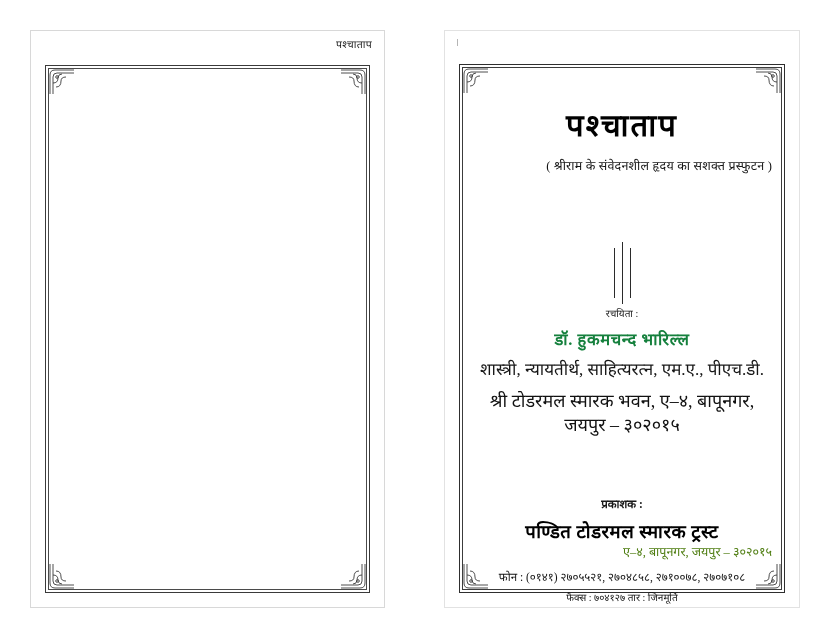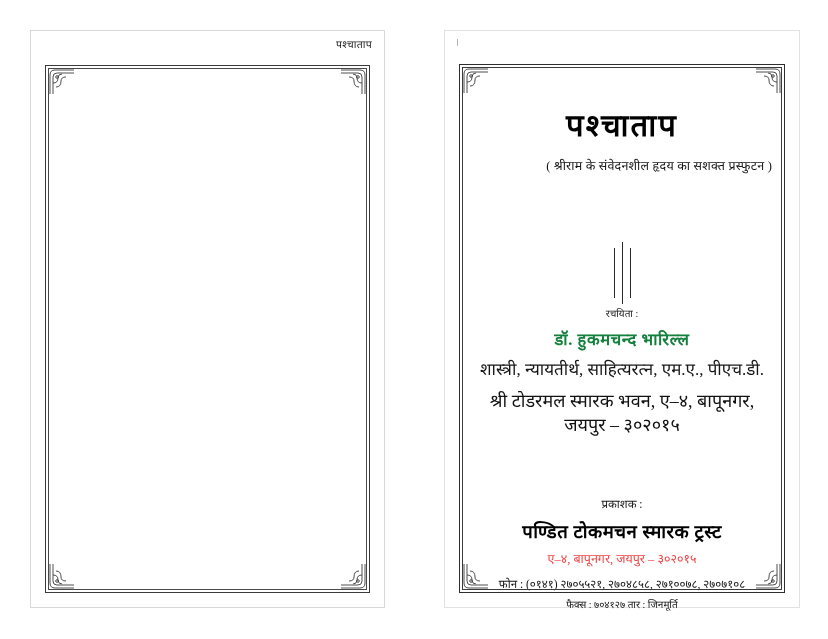--- a/index.html
+++ b/index.html
@@ -168,32 +168,33 @@
   .author-address {
     margin-top: 8px;
     font-size: 18px;
     color: #111;
   }
 
   .pub-label {
     margin-top: 60px;
     font-size: 11.5px;
     color: #191919;
+    font-weight: bold;
   }
   .pub-name {
     margin-top: 7px;
     font-size: 18.5px;
     font-weight: bold;
     letter-spacing: .5px;
     color: #000;
   }
   .pub-address {
-    margin-top: 7px;
     font-size: 12.5px;
-    color: #ef4444;
+    color: #4d7c0f;
+    text-align: right;
   }
   .pub-phone {
     margin-top: 9px;
     font-size: 11.5px;
     color: #141414;
   }
   .pub-fax {
     margin-top: 6px;
     font-size: 10px;
     color: #141414;
@@ -297,21 +298,21 @@
           <span></span>
           <span class="short"></span>
         </div>
 
         <div class="label-small">रचयिता :</div>
         <div class="author-name">डॉ. हुकमचन्द भारिल्ल</div>
         <div class="author-degrees">शास्त्री, न्यायतीर्थ, साहित्यरत्न, एम.ए., पीएच.डी.</div>
         <div class="author-address">श्री टोडरमल स्मारक भवन, ए–४, बापूनगर, जयपुर – ३०२०१५</div>
 
         <div class="pub-label">प्रकाशक :</div>
-        <div class="pub-name">पण्डित टोकमचन स्मारक ट्रस्ट</div>
+        <div class="pub-name">पण्डित टोडरमल स्मारक ट्रस्ट</div>
         <div class="pub-address">ए–४, बापूनगर, जयपुर – ३०२०१५</div>
         <div class="pub-phone">फोन : (०१४१) २७०५५२१, २७०४८५८, २७१००७८, २७०७१०८</div>
         <div class="pub-fax">फैक्स : ७०४१२७ तार : जिनमूर्ति</div>
       </div>
     </div>
   </div>
 
 </div>
 
 </body></html>

